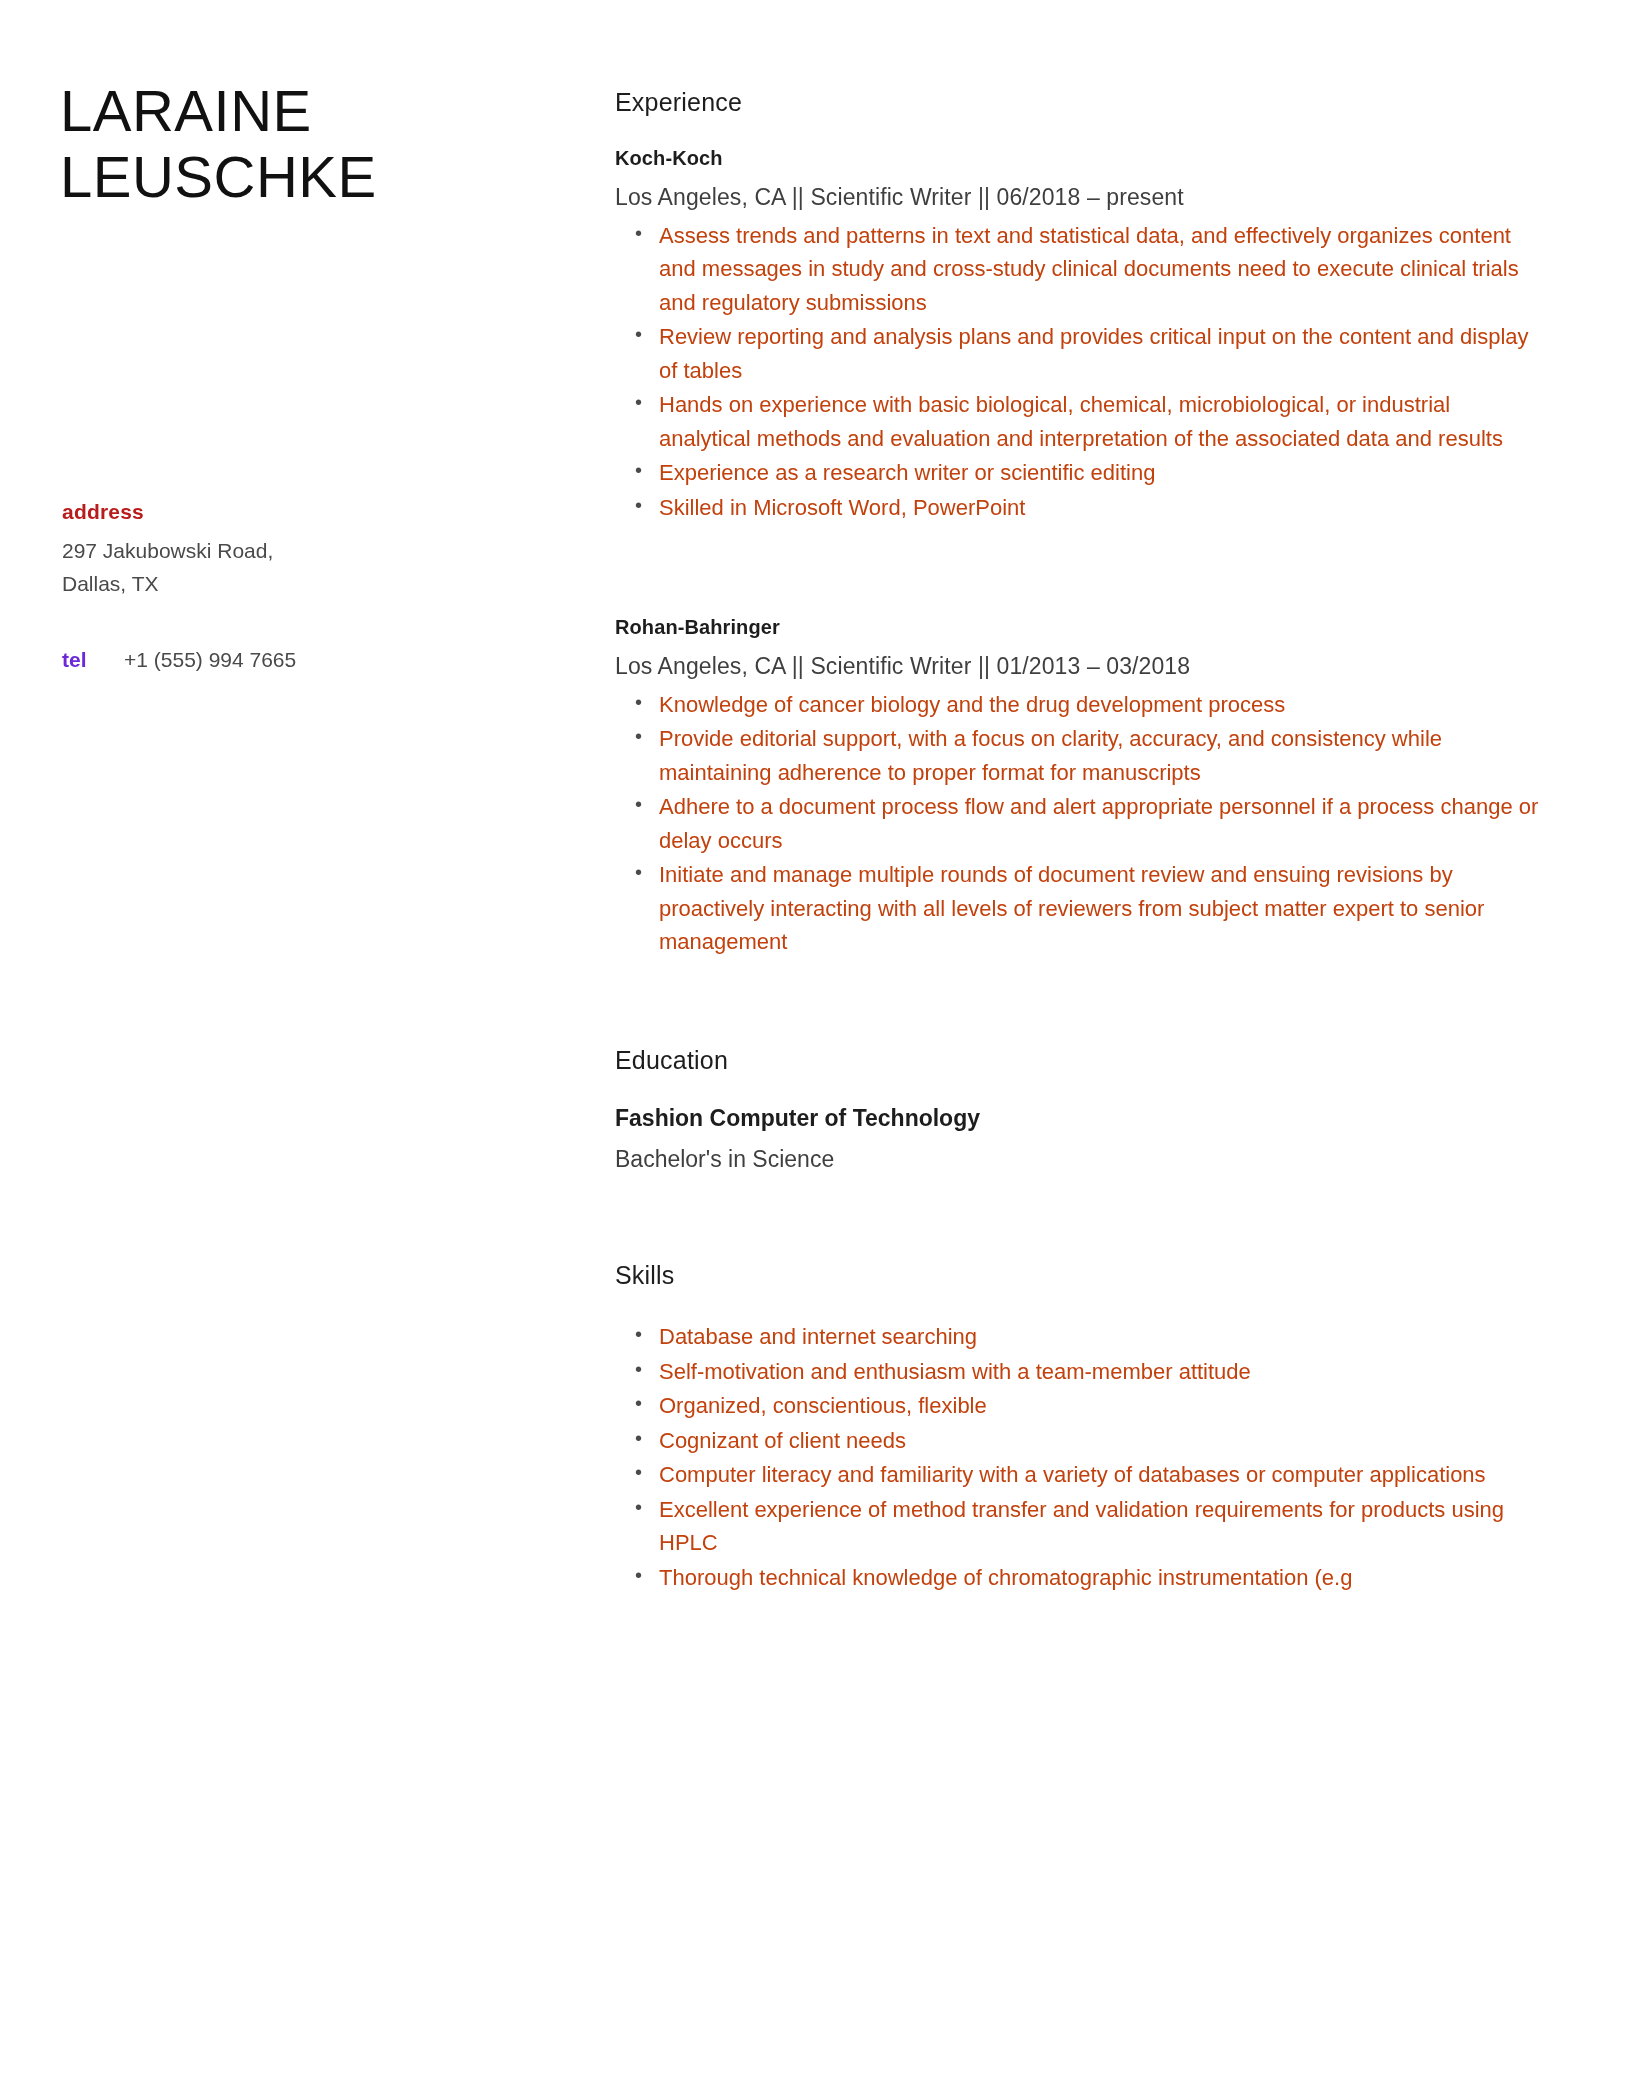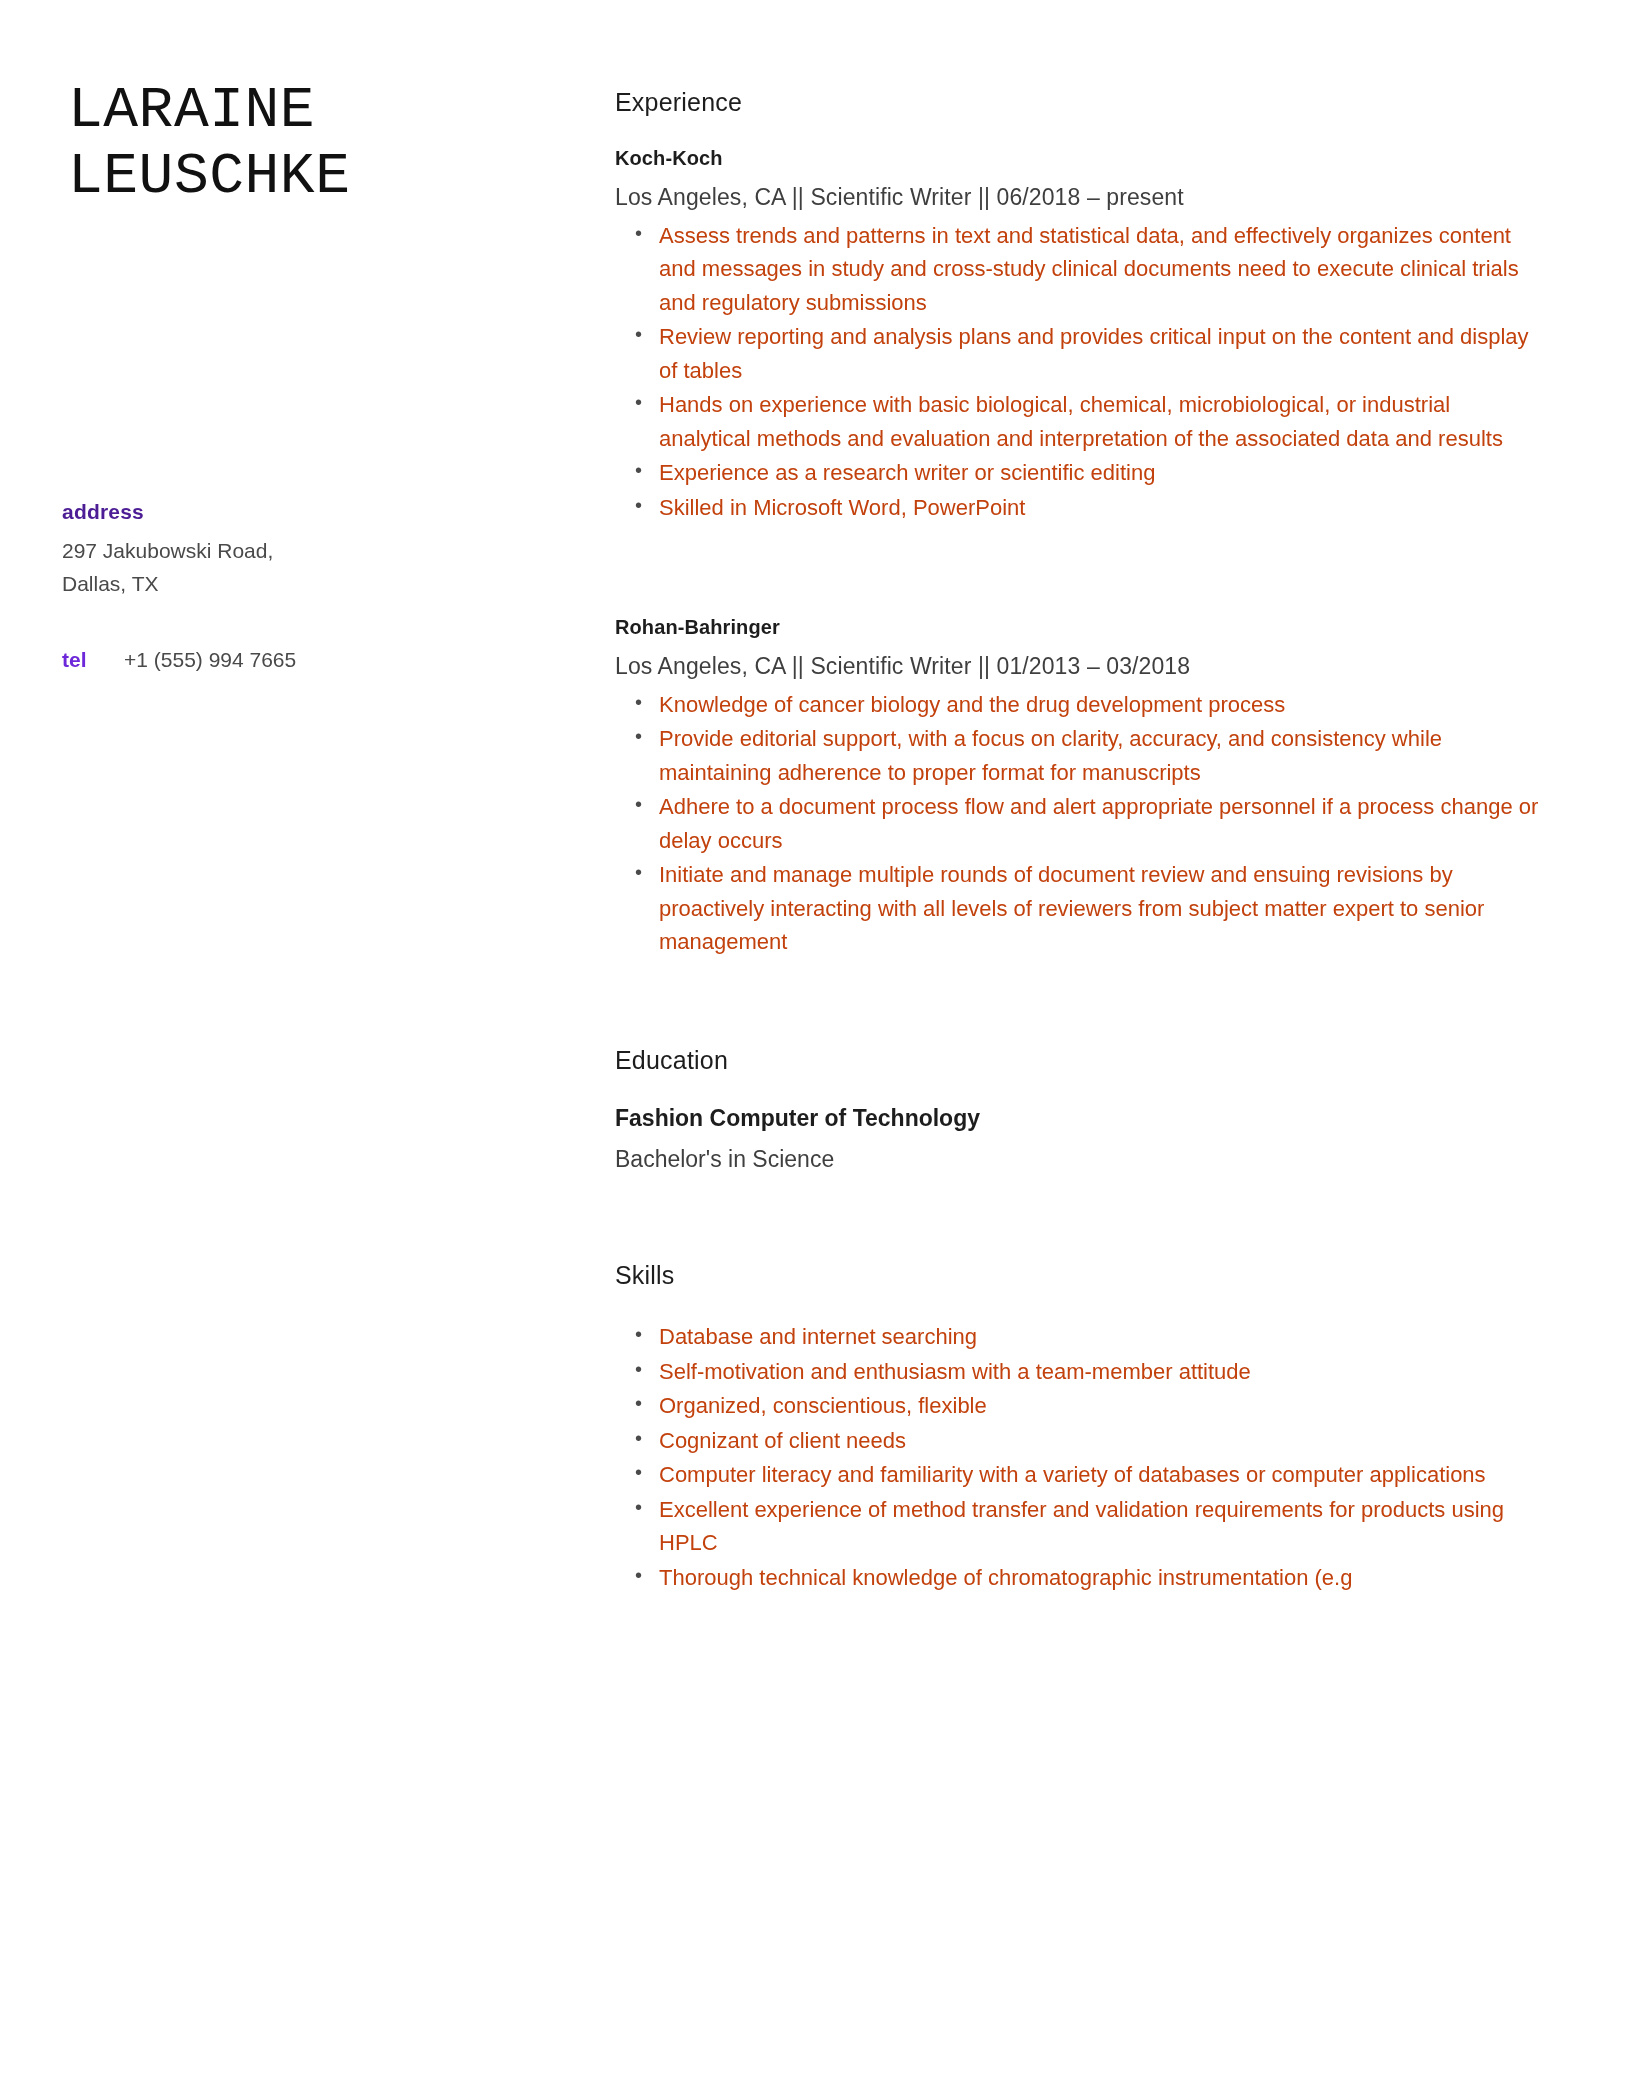--- a/index.html
+++ b/index.html
@@ -26,39 +26,38 @@
   }
   
   .left-col {
     width: 545px;
     flex: 0 0 545px;
     box-sizing: border-box;
     padding-left: 0px;
   }
   .name-block {
     margin-top: 18px;
-    margin-left: 8px;
-    font-family: Liberation Mono, monospace;
+    margin-left: 0px;
   }
   .name-line {
     font-size: 58px;
     line-height: 1.14;
     letter-spacing: 0.5px;
     color: #111111;
     font-weight: 400;
     white-space: nowrap;
   }
   .contact-block {
     margin-top: 290px;
     margin-left: 2px;
   }
   .contact-label {
     font-size: 21px;
     font-weight: 700;
-    color: #4c1d95;
+    color: #b91c1c;
     letter-spacing: 0.2px;
     margin-bottom: 11px;
   }
   .contact-value {
     font-size: 21px;
     line-height: 1.55;
     color: #4a4a4a;
   }
   .tel-row {
     margin-top: 48px;

